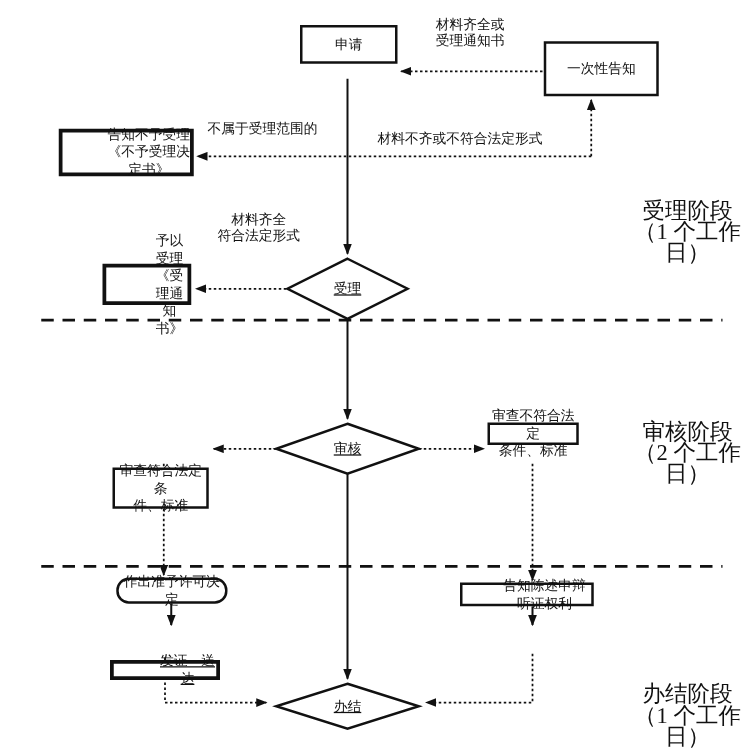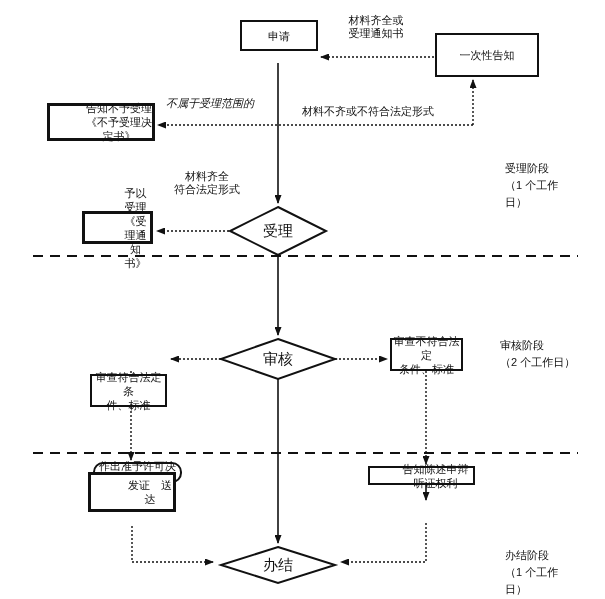--- a/index.html
+++ b/index.html
@@ -27,30 +27,32 @@
   .lbl{
     position:absolute;
     white-space:pre-line;
     text-align:center;
     font-size:11px;line-height:13px;
     z-index:3;
   }
   .stage{
     position:absolute;
     white-space:pre-line;
-    text-align:left;
-    font-size:11px;line-height:17px;
+    text-align:center;
+    font-size:18px;line-height:17px;
     z-index:3;
+    font-family:Liberation Serif, serif;
   }
   .dlabel{
     position:absolute;
     transform:translate(-50%,-50%);
-    font-size:15px;
+    font-size:11px;
     z-index:3;
     white-space:nowrap;
+    text-decoration:underline;
   }
 </style>
 </head>
 <body>
 
 <div id="canvas">
 
   <svg id="wires" viewBox="0 0 605 599" xmlns="http://www.w3.org/2000/svg">
     <defs>
       <marker id="arr" markerWidth="9" markerHeight="7" refX="8" refY="3.5" orient="auto" markerUnits="userSpaceOnUse">
@@ -78,49 +80,49 @@
     <path d="M132,526 L132,562 L213,562" fill="none" stroke="#111" stroke-width="1.4" stroke-dasharray="2 2" marker-end="url(#arr)"></path>
     <path d="M426,523 L426,562 L341,562" fill="none" stroke="#111" stroke-width="1.4" stroke-dasharray="2 2" marker-end="url(#arr)"></path>
 
     <polygon points="278,207 326,231 278,255 230,231" fill="#ffffff" stroke="#111" stroke-width="2"></polygon>
     <polygon points="278,339 335,359 278,379 221,359" fill="#ffffff" stroke="#111" stroke-width="2"></polygon>
     <polygon points="278,547 335,565 278,583 221,565" fill="#ffffff" stroke="#111" stroke-width="2"></polygon>
   </svg>
 
   <div class="node" style="left:240px;top:20px;width:78px;height:31px;">申请</div>
 
-  <div class="node" style="left:435px;top:33px;width:104px;height:44px;text-align:right;">一次性告知</div>
+  <div class="node" style="left:435px;top:33px;width:92px;height:44px;text-align:right;">一次性告知</div>
 
   <div class="node bold" style="left:47px;top:103px;width:108px;height:38px;">告知不予受理
 《不予受理决定书》</div>
 
   <div class="node bold" style="left:82px;top:211px;width:71px;height:33px;">予以受理
 《受理通知书》</div>
 
   <div class="node" style="left:90px;top:338px;width:77px;height:33px;margin-top:36px;">审查符合法定条
 件、标准</div>
 
-  <div class="node" style="left:390px;top:338px;width:73px;height:33px;">审查不符合法定
+  <div class="node" style="left:390px;top:338px;width:73px;height:18px;">审查不符合法定
 条件、标准</div>
 
   <div class="node" style="left:93px;top:462px;width:89px;height:21px;border-radius:10px;">作出准予许可决定</div>
 
-  <div class="node bold" style="left:88px;top:472px;width:88px;height:40px;">发证　送达</div>
+  <div class="node bold" style="left:88px;top:528px;width:88px;height:16px;text-decoration:underline;">发证　送达</div>
 
   <div class="node" style="left:368px;top:466px;width:107px;height:19px;padding-left:28px;">告知陈述申辩听证权利</div>
 
 
   <span class="dlabel" style="left:278px;top:231px;">受理</span>
   <span class="dlabel" style="left:278px;top:359px;">审核</span>
   <span class="dlabel" style="left:278px;top:565px;">办结</span>
 
   <div class="lbl" style="left:330px;top:14px;width:92px;">材料齐全或
 受理通知书</div>
 
-  <div class="lbl" style="left:160px;top:97px;width:100px;font-style:italic;">不属于受理范围的</div>
+  <div class="lbl" style="left:160px;top:97px;width:100px;">不属于受理范围的</div>
 
   <div class="lbl" style="left:298px;top:105px;width:140px;">材料不齐或不符合法定形式</div>
 
   <div class="lbl" style="left:162px;top:170px;width:90px;">材料齐全
 符合法定形式</div>
 
   <div class="stage" style="left:505px;top:160px;width:90px;">受理阶段
 （1 个工作
 日）</div>
 

